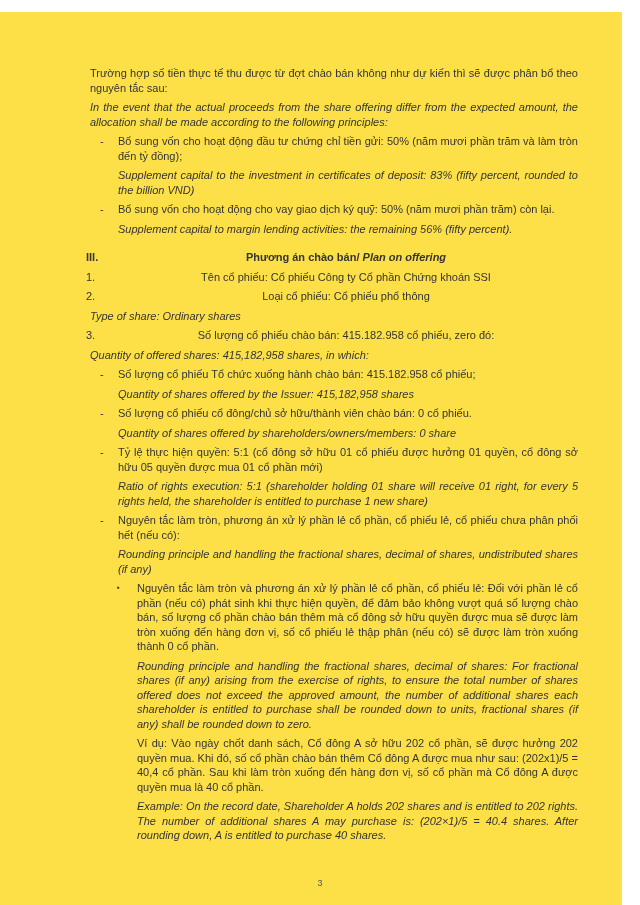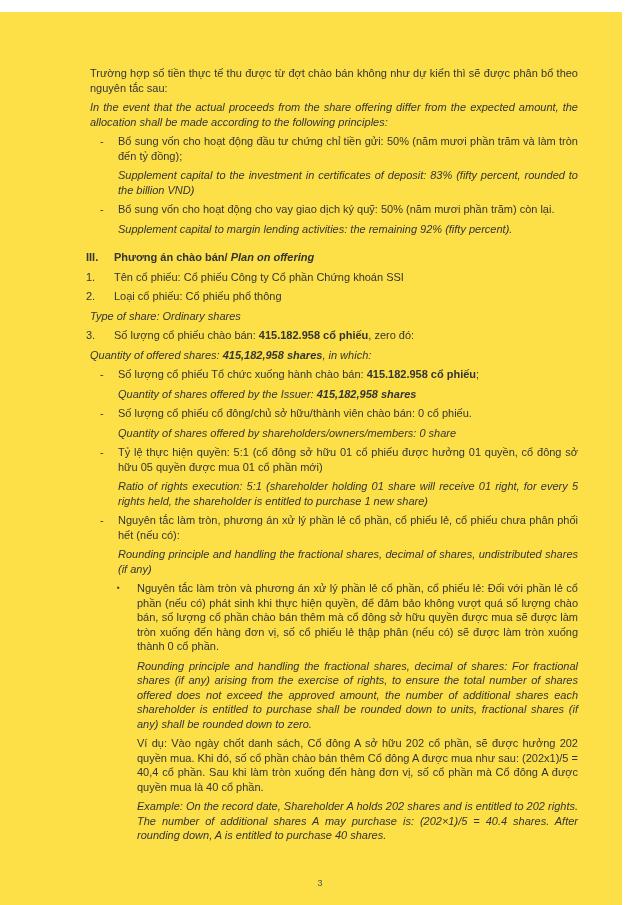--- a/index.html
+++ b/index.html
@@ -19,27 +19,27 @@
   .content {
     position: absolute;
     left: 62px; top: 54px;
     width: 516px;
     font-size: 11px;
     line-height: 14.5px;
   }
   .block { margin: 0 0 5px 0; }
   .jp { text-align: justify; }
   .i { font-style: italic; }
-  .b { font-weight: bold; }
+  .b { font-weight: normal; }
 
   
   .ind-para   { margin-left: 28px; }          
   .row        { display: flex; padding-left: 24px; }
   .row .num   { flex: 0 0 28px; }             
-  .row .body  { flex: 1 1 auto; min-width: 0; }
+  .row .body  { flex: 1 1 auto; min-width: 0; text-align: center; }
 
   .dash-row   { display: flex; margin-left: 38px; }   
   .dash-row .marker { flex: 0 0 18px; }               
   .dash-row .body   { flex: 1 1 auto; min-width: 0; }
   .dash-en    { margin-left: 56px; }                  
 
   .bullet-row { display: flex; margin-left: 55px; }   
   .bullet-row .marker { flex: 0 0 20px; font-size: 8px; line-height: 14.5px; }
   .bullet-row .body   { flex: 1 1 auto; min-width: 0; }
   .bullet-en  { margin-left: 75px; }                  
@@ -67,21 +67,21 @@
     <div class="block dash-row">
       <span class="marker">-</span>
       <span class="body jp">Bổ sung vốn cho hoạt động đầu tư chứng chỉ tiền gửi: 50% (năm mươi phần trăm và làm tròn đến tỷ đồng);</span>
     </div>
     <p class="block jp dash-en i">Supplement capital to the investment in certificates of deposit: 83% (fifty percent, rounded to the billion VND)</p>
 
     <div class="block dash-row">
       <span class="marker">-</span>
       <span class="body jp">Bổ sung vốn cho hoạt động cho vay giao dịch ký quỹ: 50% (năm mươi phần trăm) còn lại.</span>
     </div>
-    <p class="block jp dash-en i">Supplement capital to margin lending activities: the remaining 92% (fifty percent).</p>
+    <p class="block jp dash-en i">Supplement capital to margin lending activities: the remaining 56% (fifty percent).</p>
 
     <div class="block row heading">
       <span class="num">III.</span>
       <span class="body"><span>Phương án chào bán/</span> <span class="i">Plan on offering</span></span>
     </div>
 
     <div class="block row">
       <span class="num">1.</span>
       <span class="body jp">Tên cổ phiếu: Cổ phiếu Công ty Cổ phần Chứng khoán SSI</span>
     </div>

